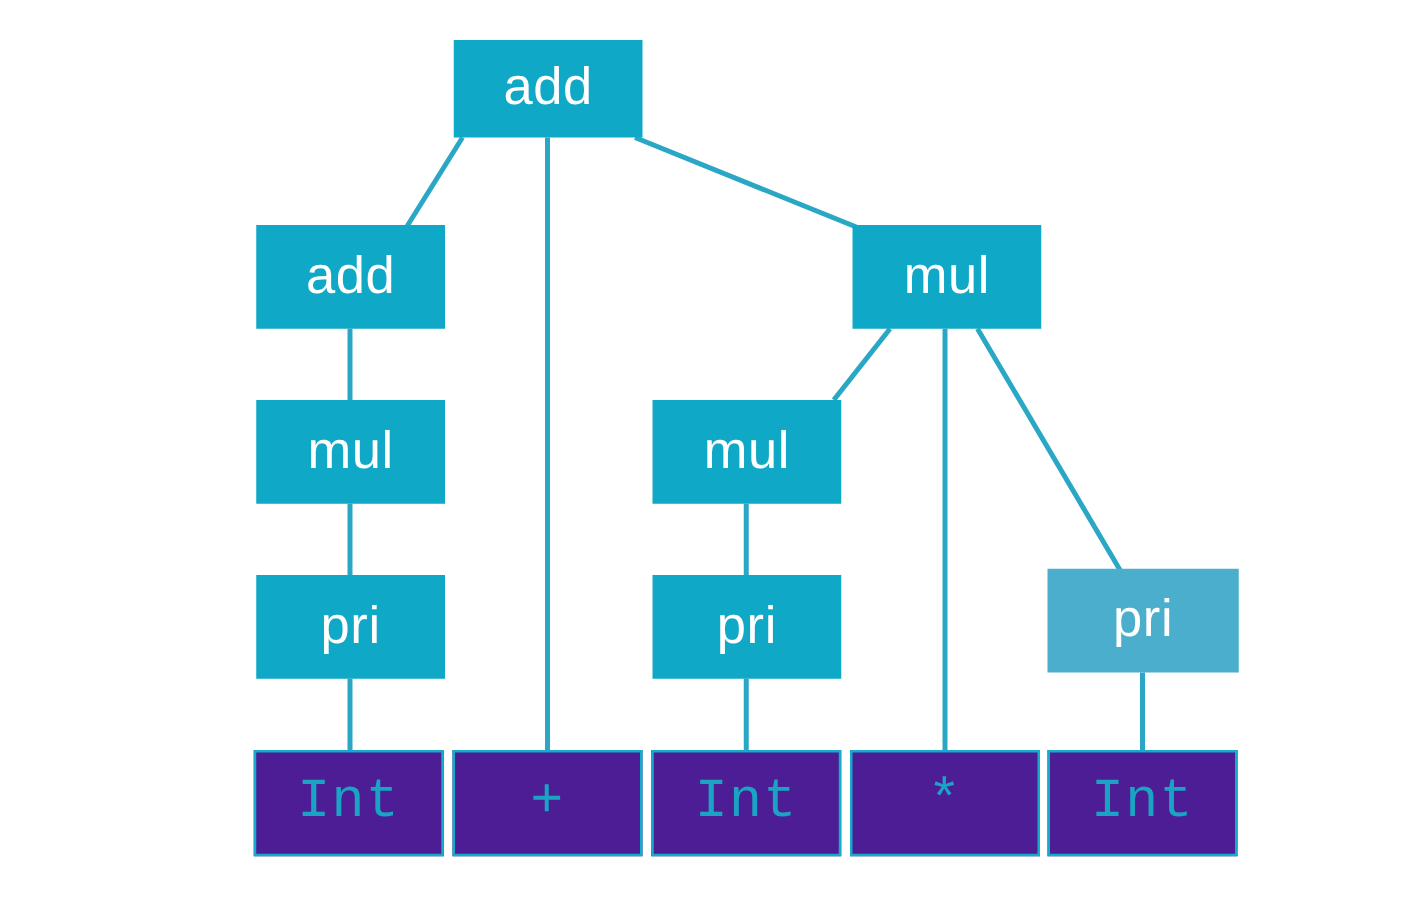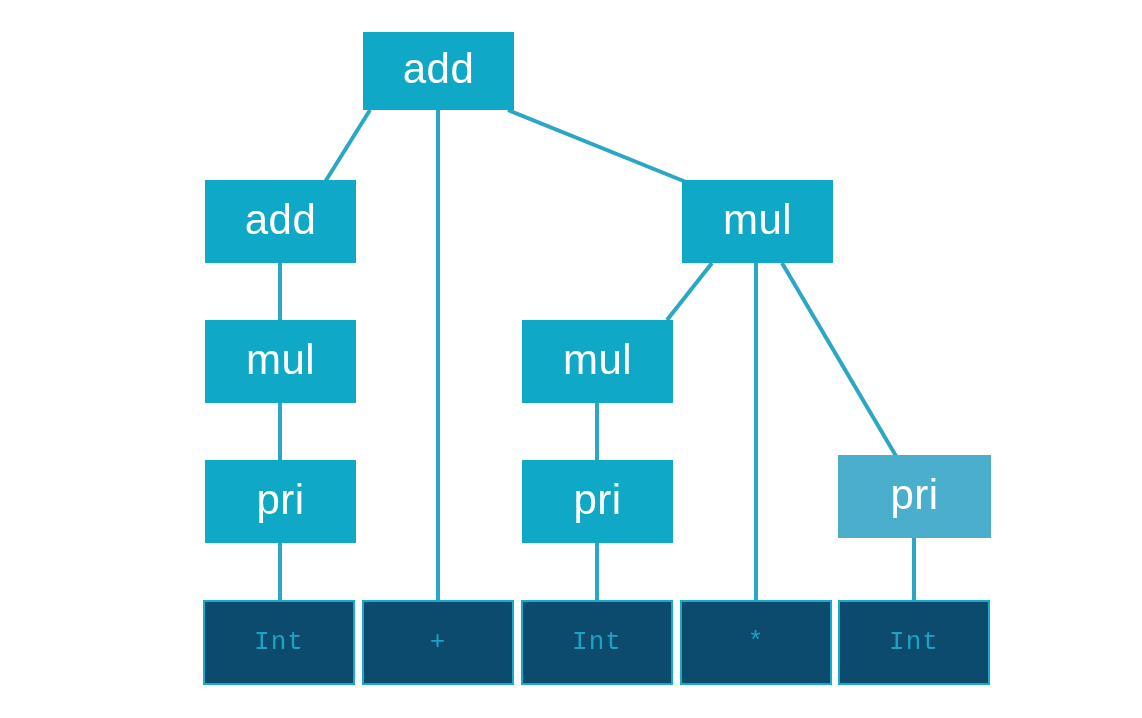--- a/index.html
+++ b/index.html
@@ -38,25 +38,25 @@
     font-family: "Liberation Sans", sans-serif;
     font-size: 42px;
     font-weight: 400;
     letter-spacing: 0.5px;
     text-align: center;
   }
   .node-nonterminal.muted {
     background: #4BAECD;
   }
   .node-terminal {
-    background: #0c4a6e;
+    background: #4c1d95;
     border: 2px solid #16AACB;
     color: #1BA3C4;
     font-family: "Liberation Mono", monospace;
-    font-size: 26px;
+    font-size: 44px;
     font-weight: 400;
     letter-spacing: 1px;
   }
   .node-label {
     display: block;
     line-height: 1;
     padding-bottom: 4px;
   }
   .node-terminal .node-label {
     padding-bottom: 2px;

